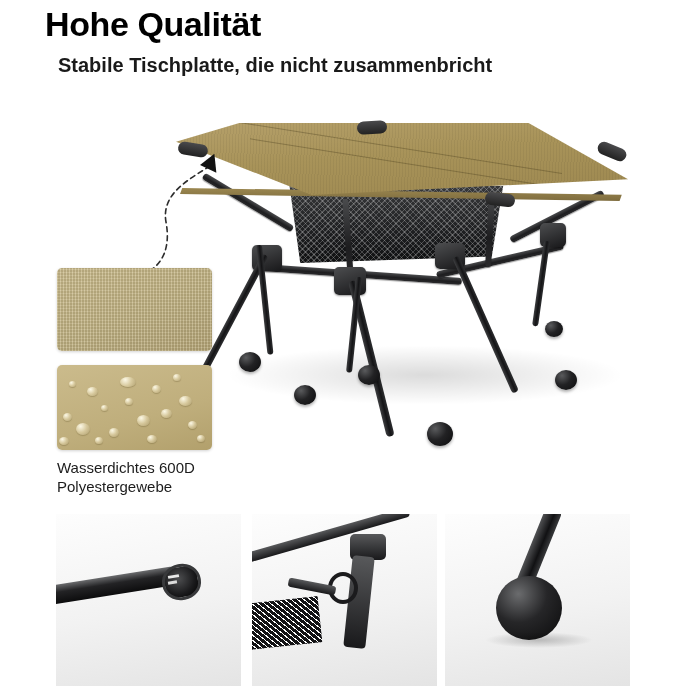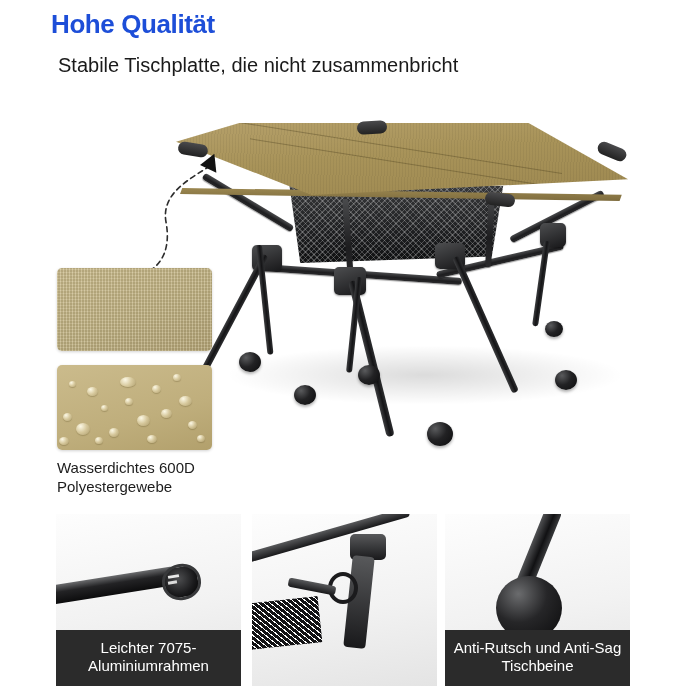--- a/index.html
+++ b/index.html
@@ -1,24 +1,24 @@
 <!DOCTYPE html>
 <html><head>
 <meta charset="utf-8">
 <style>
   html,body{margin:0;padding:0;background:#fff;}
   body{width:700px;height:700px;overflow:hidden;position:relative;
        font-family:"Liberation Sans",sans-serif;-webkit-font-smoothing:antialiased;}
 
   
-  #headline{position:absolute;left:51px;top:2px;width:600px;
-            font-size:26px;font-weight:bold;color:#1d4ed8;letter-spacing:-0.4px;
+  #headline{position:absolute;left:45px;top:2px;width:600px;
+            font-size:34px;font-weight:bold;color:#000000;letter-spacing:-0.4px;
             line-height:44px;}
   #subhead{position:absolute;left:58px;top:52px;width:600px;
-           font-size:20px;color:#1a1a1a;line-height:26px;font-weight:400;}
+           font-size:20px;color:#1a1a1a;line-height:26px;font-weight:700;}
 
   
   #hero{position:absolute;left:0;top:95px;width:700px;height:380px;}
 
   
   .ttop{position:absolute;}
   #top-face{left:176px;top:28px;width:452px;height:72px;
             background:linear-gradient(175deg,#b5a06a 0%,#a89359 45%,#9d8850 100%);
             clip-path:polygon(14% 0%,78% 0%,100% 78%,30% 100%,0% 26%);
             box-shadow:0 2px 4px rgba(0,0,0,.18);}
@@ -181,21 +181,20 @@
 
 <div id="swatch-label">Wasserdichtes 600D Polyestergewebe</div>
 
 <div class="panel" style="left:56px;">
   <div class="photo">
     <div class="tube" style="left:-6px;top:62px;width:125px;height:19px;transform:rotate(-9deg);border-radius:3px;"></div>
     <div class="tube-end" style="left:106px;top:50px;width:33px;height:30px;transform:rotate(-9deg);"></div>
     <div style="position:absolute;left:112px;top:61px;width:11px;height:3px;background:#e9e9e9;transform:rotate(-9deg);"></div>
     <div style="position:absolute;left:112px;top:67px;width:9px;height:3px;background:#dcdcdc;transform:rotate(-9deg);"></div>
   </div>
-  <div class="capbar">Leichter 7075-Aluminiumrahmen</div>
 </div>
 
 <div class="panel" style="left:252px;">
   <div class="photo">
     <div class="hook-bar" style="left:-10px;top:16px;width:170px;height:10px;transform:rotate(-16deg);"></div>
     <div class="hook-bar" style="left:98px;top:20px;width:36px;height:26px;border-radius:5px;"></div>
     <div class="hook-bar" style="left:96px;top:42px;width:22px;height:92px;transform:rotate(6deg);border-radius:4px;"></div>
     <div class="hook-ring" style="left:76px;top:58px;width:22px;height:24px;"></div>
     <div class="hook-bar" style="left:36px;top:68px;width:48px;height:9px;transform:rotate(11deg);"></div>
     <div class="hook-mesh" style="left:-4px;top:86px;width:72px;height:46px;transform:rotate(-6deg);"></div>
@@ -204,14 +203,13 @@
 
 <div class="panel" style="left:445px;">
   <div class="photo">
     <div style="position:absolute;left:82px;top:-8px;width:17px;height:100px;
                 background:linear-gradient(90deg,#505153,#111113 60%,#38393b);
                 transform:rotate(22deg);border-radius:4px;"></div>
     <div class="big-foot" style="left:51px;top:62px;"></div>
     <div style="position:absolute;left:40px;top:118px;width:108px;height:16px;
                 background:radial-gradient(ellipse,rgba(0,0,0,.22),rgba(0,0,0,0) 70%);"></div>
   </div>
-  <div class="capbar">Anti-Rutsch und Anti-Sag Tischbeine</div>
 </div>
 
 </body></html>

